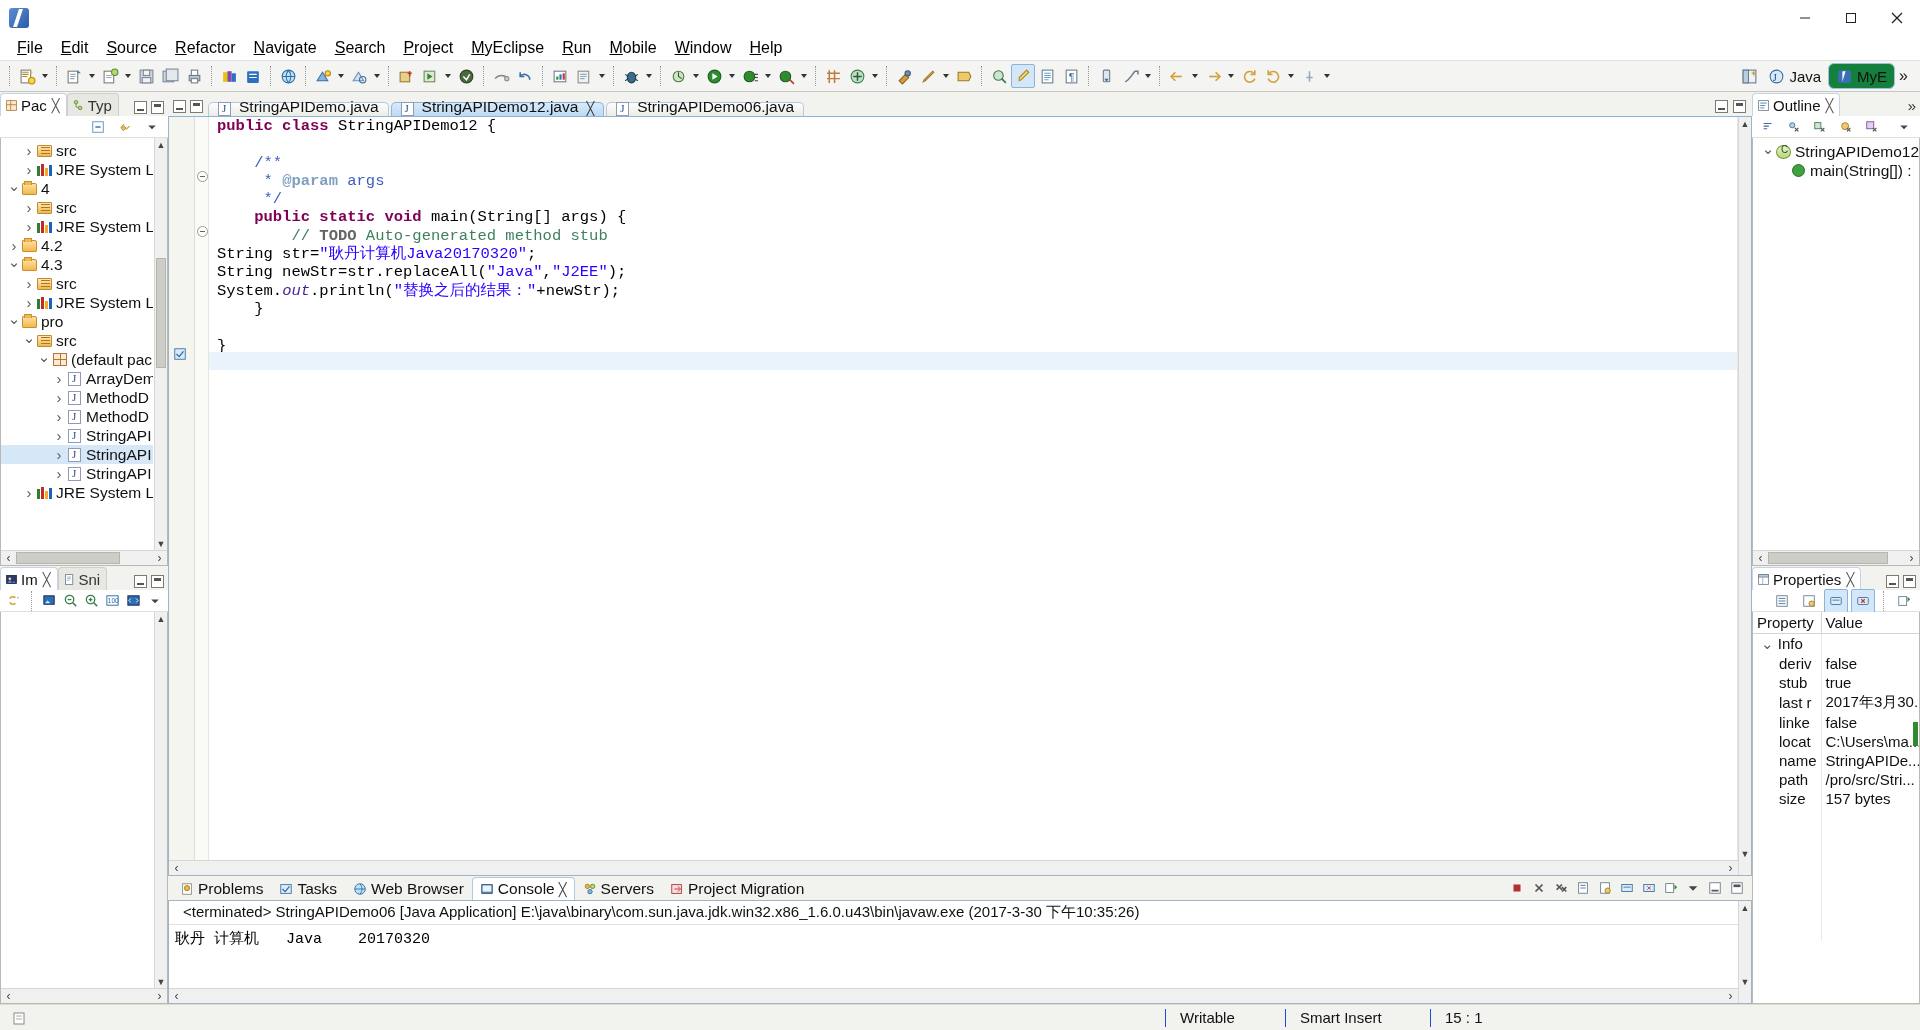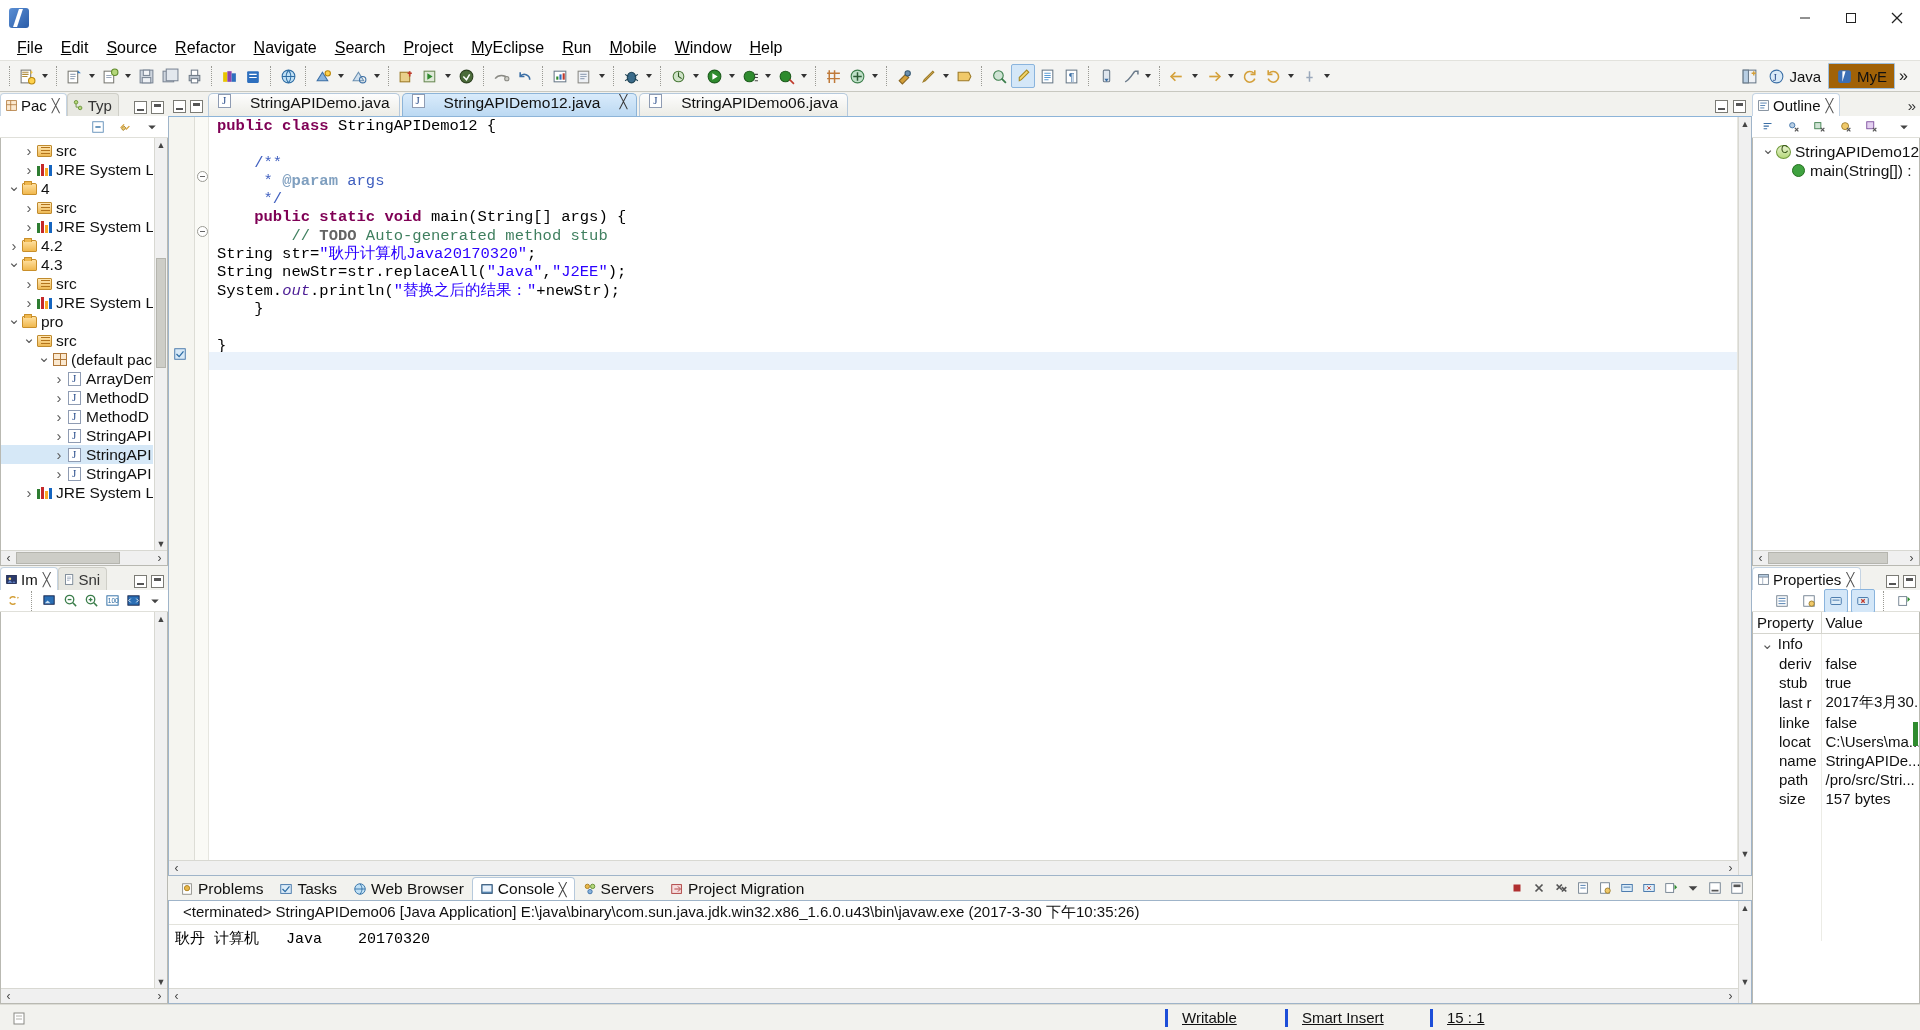--- a/index.html
+++ b/index.html
@@ -32,21 +32,21 @@
   .toolbar { height:32px; background:#f4f4f2; border-top:1px solid #e2e2dd; border-bottom:1px solid #c8c8c0;
              display:flex; align-items:center; padding:0 4px; flex:0 0 32px; gap:0px; }
   .tb-sep { width:1px; height:20px; margin:0 5px; border-left:1px dotted #9a9a94; }
   .tb-btn { width:24px; height:24px; display:flex; align-items:center; justify-content:center; position:relative; }
   .tb-arrow { width:12px; height:24px; display:flex; align-items:center; justify-content:center; }
   .tb-arrow::after { content:""; border-left:3.5px solid transparent; border-right:3.5px solid transparent; border-top:4px solid #333; }
   .ico { width:17px; height:17px; display:block; }
 
   .perspbar { margin-left:auto; display:flex; align-items:center; height:32px; padding-right:4px; }
   .persp-btn { display:flex; align-items:center; gap:4px; padding:2px 7px; height:26px; font-size:15px; color:#111; }
-  .persp-btn.active { background:#a16207; border:1px solid #9dbfe0; border-radius:1px;justify-content:space-between; }
+  .persp-btn.active { background:#15803d; border:1px solid #9dbfe0; border-radius:6px;justify-content:space-between; }
 
   
   .body { flex:1; display:flex; min-height:0; background:#f2f2ee; }
 
   
   .leftcol { width:168px; display:flex; flex-direction:column; flex:0 0 168px; background:#f2f2ee; }
 
   .viewpane { display:flex; flex-direction:column; min-height:0; background:#fff; }
   .vp-tabrow { height:24px; display:flex; align-items:flex-end; background:#f2f2ee; position:relative; }
   .vp-tab { display:flex; align-items:center; gap:3px; height:23px; padding:0 6px 0 4px; font-size:15px; color:#111;
@@ -97,21 +97,21 @@
   .hscroll { position:absolute; left:0; right:0; bottom:0; height:15px; background:#f0f0f0; border-top:1px solid #d8d8d2; display:flex; align-items:center;}
   .hscroll .lt,.hscroll .rt { width:15px; text-align:center; font-size:12px; color:#444; }
   .hscroll .thumb { height:12px; background:#cdcdc7; border:1px solid #b5b5ae; }
 
   
   .centercol { flex:1; display:flex; flex-direction:column; min-width:0; background:#f2f2ee; }
 
   .editorpane { flex:1; display:flex; flex-direction:column; min-height:0; }
   .ed-tabrow { height:24px; display:flex; align-items:flex-end; background:#f2f2ee; padding-left:2px; }
   .ed-ctrls { display:flex; align-items:center; gap:4px; padding:0 5px 3px 3px;}
-  .ed-tab { display:flex; align-items:flex-start; gap:19px; height:23px; padding:0 9px; font-size:15.5px; color:#111;
+  .ed-tab { display:flex; align-items:flex-end; gap:8px; height:14px; padding:0 9px; font-size:15.5px; color:#111;
             border:1px solid #b6c9dc; border-bottom:none; border-radius:5px 5px 0 0;
             background:linear-gradient(#fdfdfd,#ececE6); margin-right:2px; white-space:nowrap; }
   .ed-tab.active { background:linear-gradient(#d9ebfb,#bcd9f2); border-color:#8db4d8; }
   .ed-tab .x { color:#3a3a3a; font-size:13px; }
   .ed-right { margin-left:auto; display:flex; align-items:center; gap:5px; padding:0 6px 3px 0; }
 
   .ed-area { flex:1; display:flex; min-height:0; border:1px solid #9fb4c9; border-top:1px solid #8db4d8; background:#fff; position:relative; }
   .ed-rulerleft { width:26px; flex:0 0 26px; background:#f5f5f0; border-right:1px solid #ddddd6; position:relative; }
   .ed-foldcol { width:14px; flex:0 0 14px; background:#fafaf6; border-right:1px solid #e6e6e0; position:relative; }
   .fold { position:absolute; left:2px; width:11px; height:11px; border:1px solid #9b9b94; background:#fff; border-radius:50%; }
@@ -144,21 +144,21 @@
 
   .prop-table { width:100%; font-size:15px; border-collapse:collapse; }
   .prop-table th { text-align:left; font-weight:normal; color:#111; padding:2px 4px; border-right:1px solid #d5d5ce; border-bottom:1px solid #d5d5ce;}
   .prop-table td { padding:1px 4px; color:#111; white-space:nowrap; overflow:hidden; border-right:1px solid #ececE6; height:19px;}
   .prop-table td.key { padding-left:26px; }
   .prop-table tr.grp td.key { padding-left:8px; }
 
   
   .statusbar { height:26px; flex:0 0 26px; background:#f2f2ee; display:flex; align-items:center; font-size:15px; color:#111; border-top:1px solid #dcdcd5;}
   .sb-left { width:40px; display:flex; align-items:center; justify-content:center; }
-  .sb-cell { padding:0 14px; border-left:3px solid #1d4ed8; height:18px; display:flex; align-items:center; white-space:nowrap;text-decoration:underline;}
+  .sb-cell { padding:0 14px; border-left:1px solid #1d4ed8; height:18px; display:flex; align-items:center; white-space:nowrap;}
   .sb-spacer { flex:1; }
 
   .outline-tree { font-size:15.5px; padding-top:4px; }
   .o-ico-class { width:15px;height:14px;border-radius:50%;background:linear-gradient(#e8f3d0,#b4d77a); border:1px solid #6f9a3a; position:relative;}
   .o-ico-class::after{content:"C";position:absolute;left:4px;top:-2px;font-size:10px;color:#2d4a10;}
   .o-ico-m { width:13px;height:13px;border-radius:50%;background:#3fa23f; border:1px solid #24701f; }
 </style>
 </head>
 <body>
 

